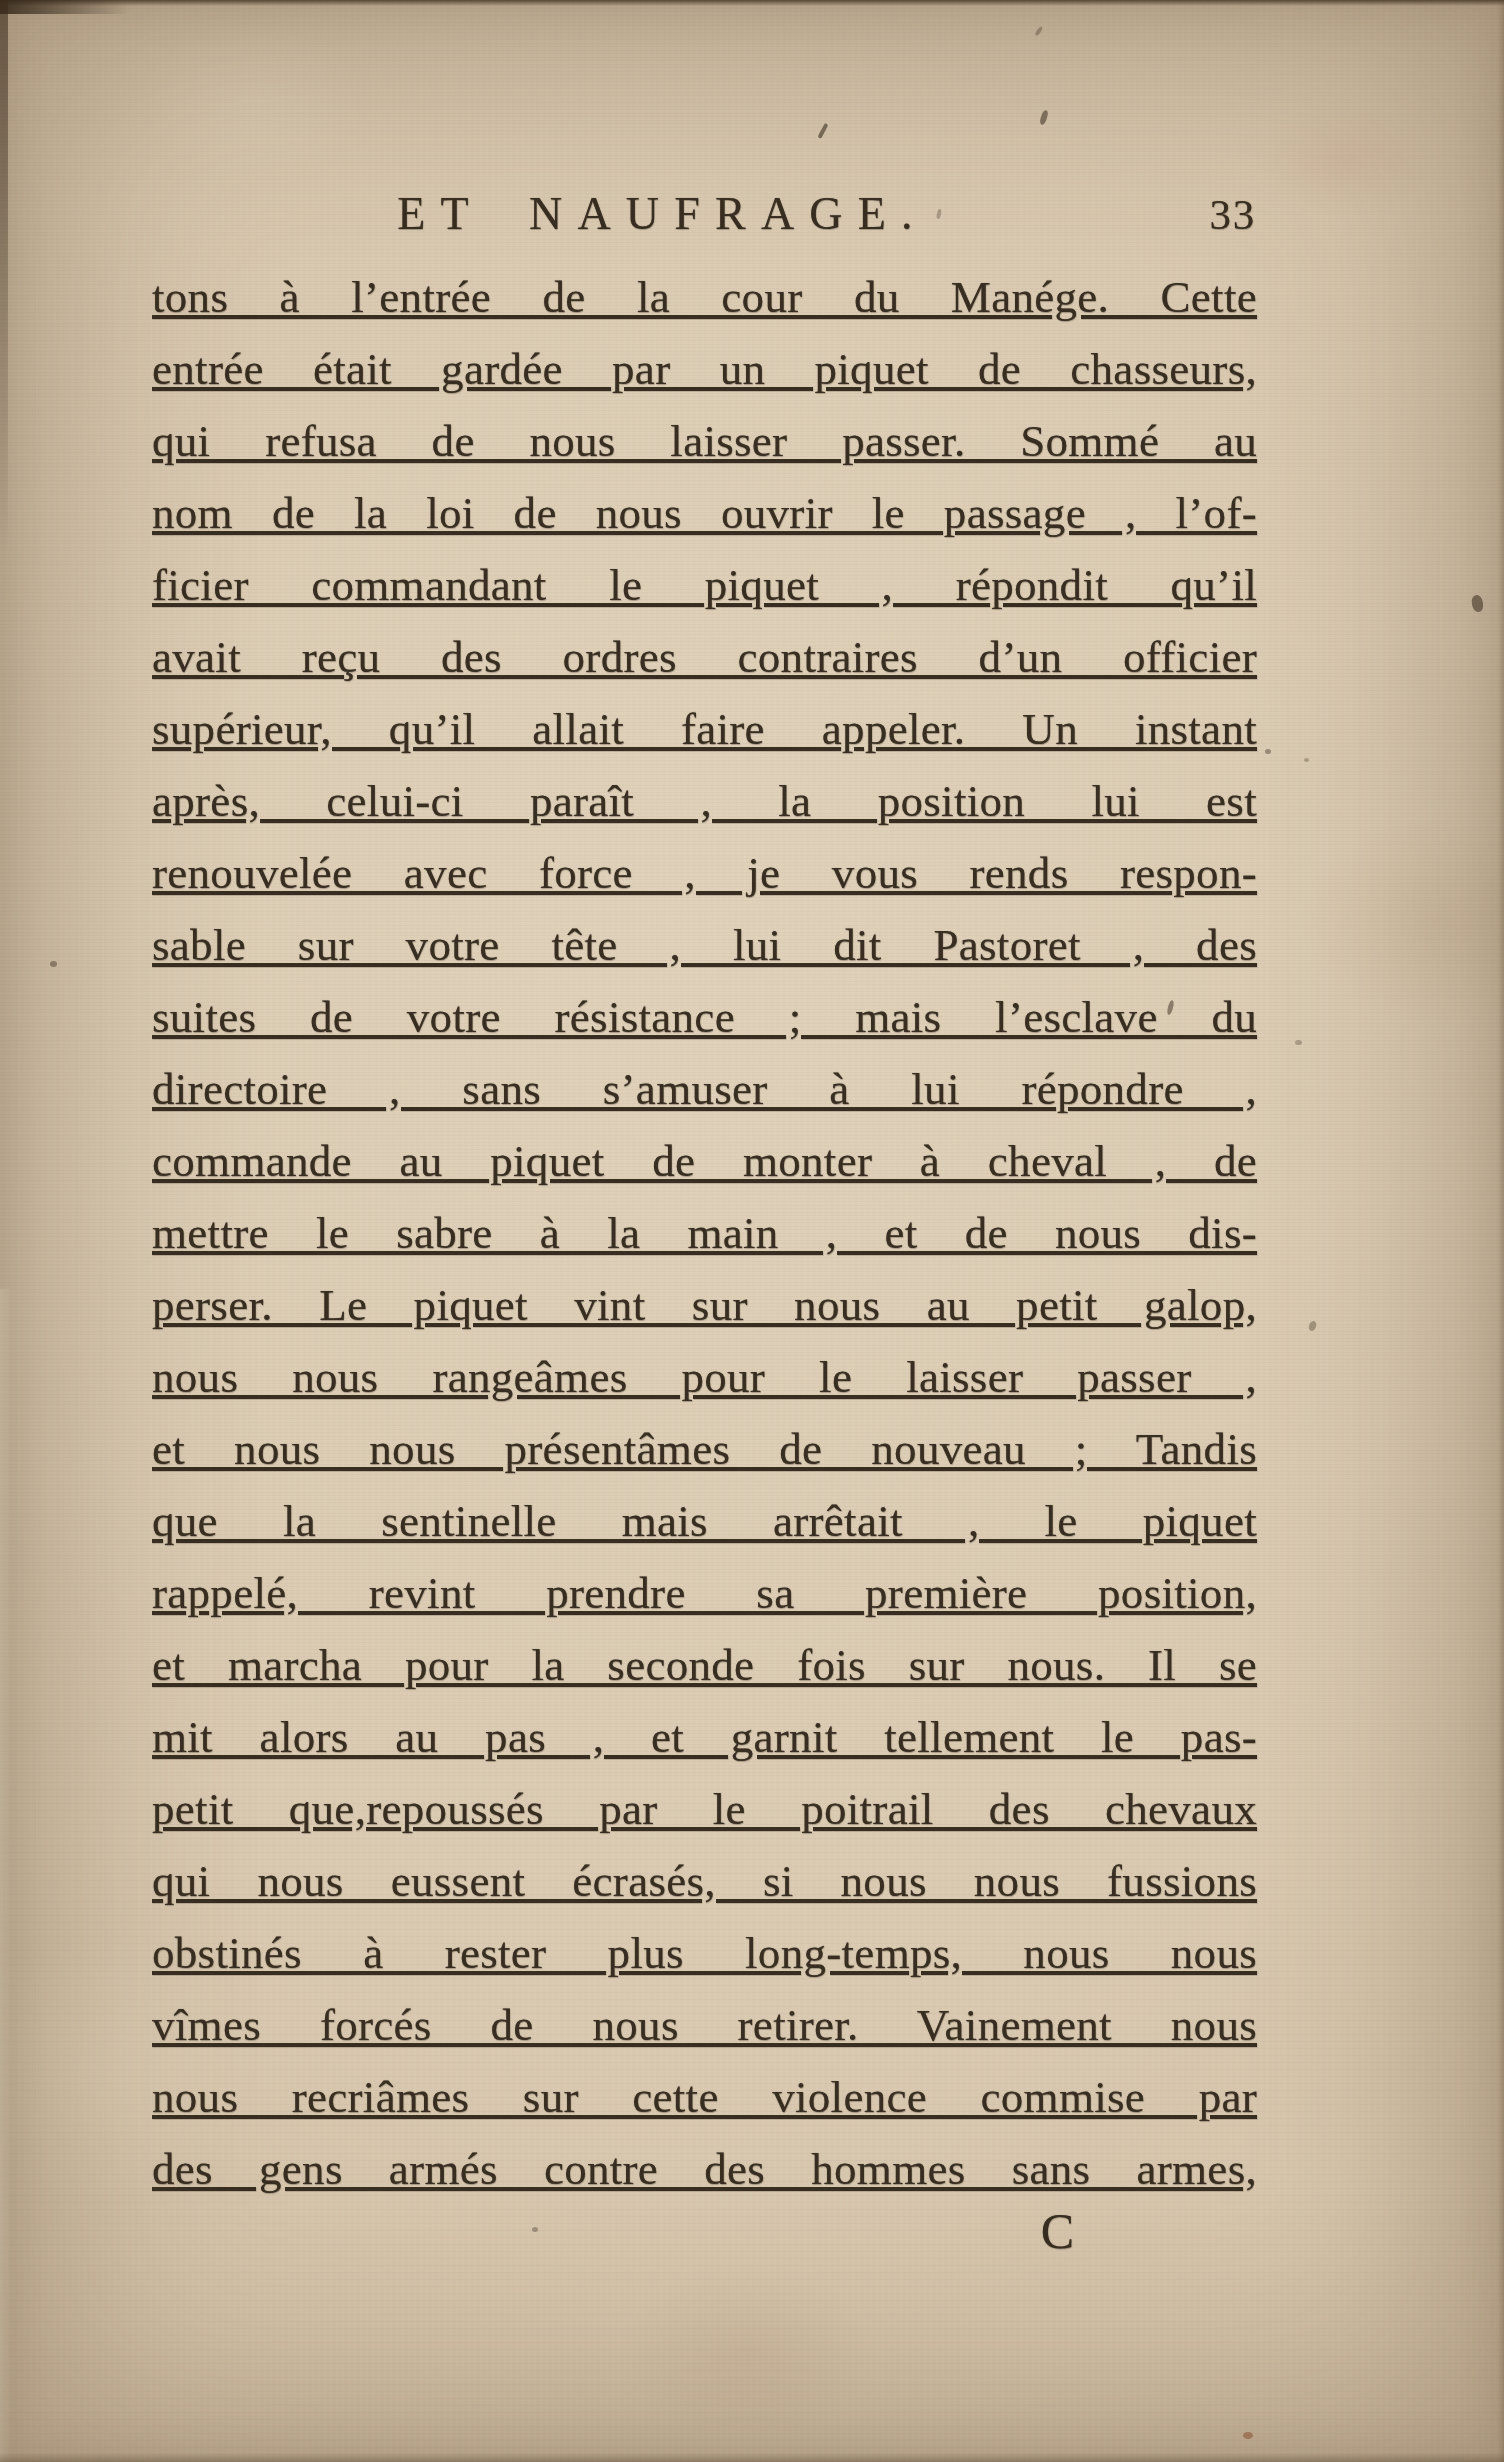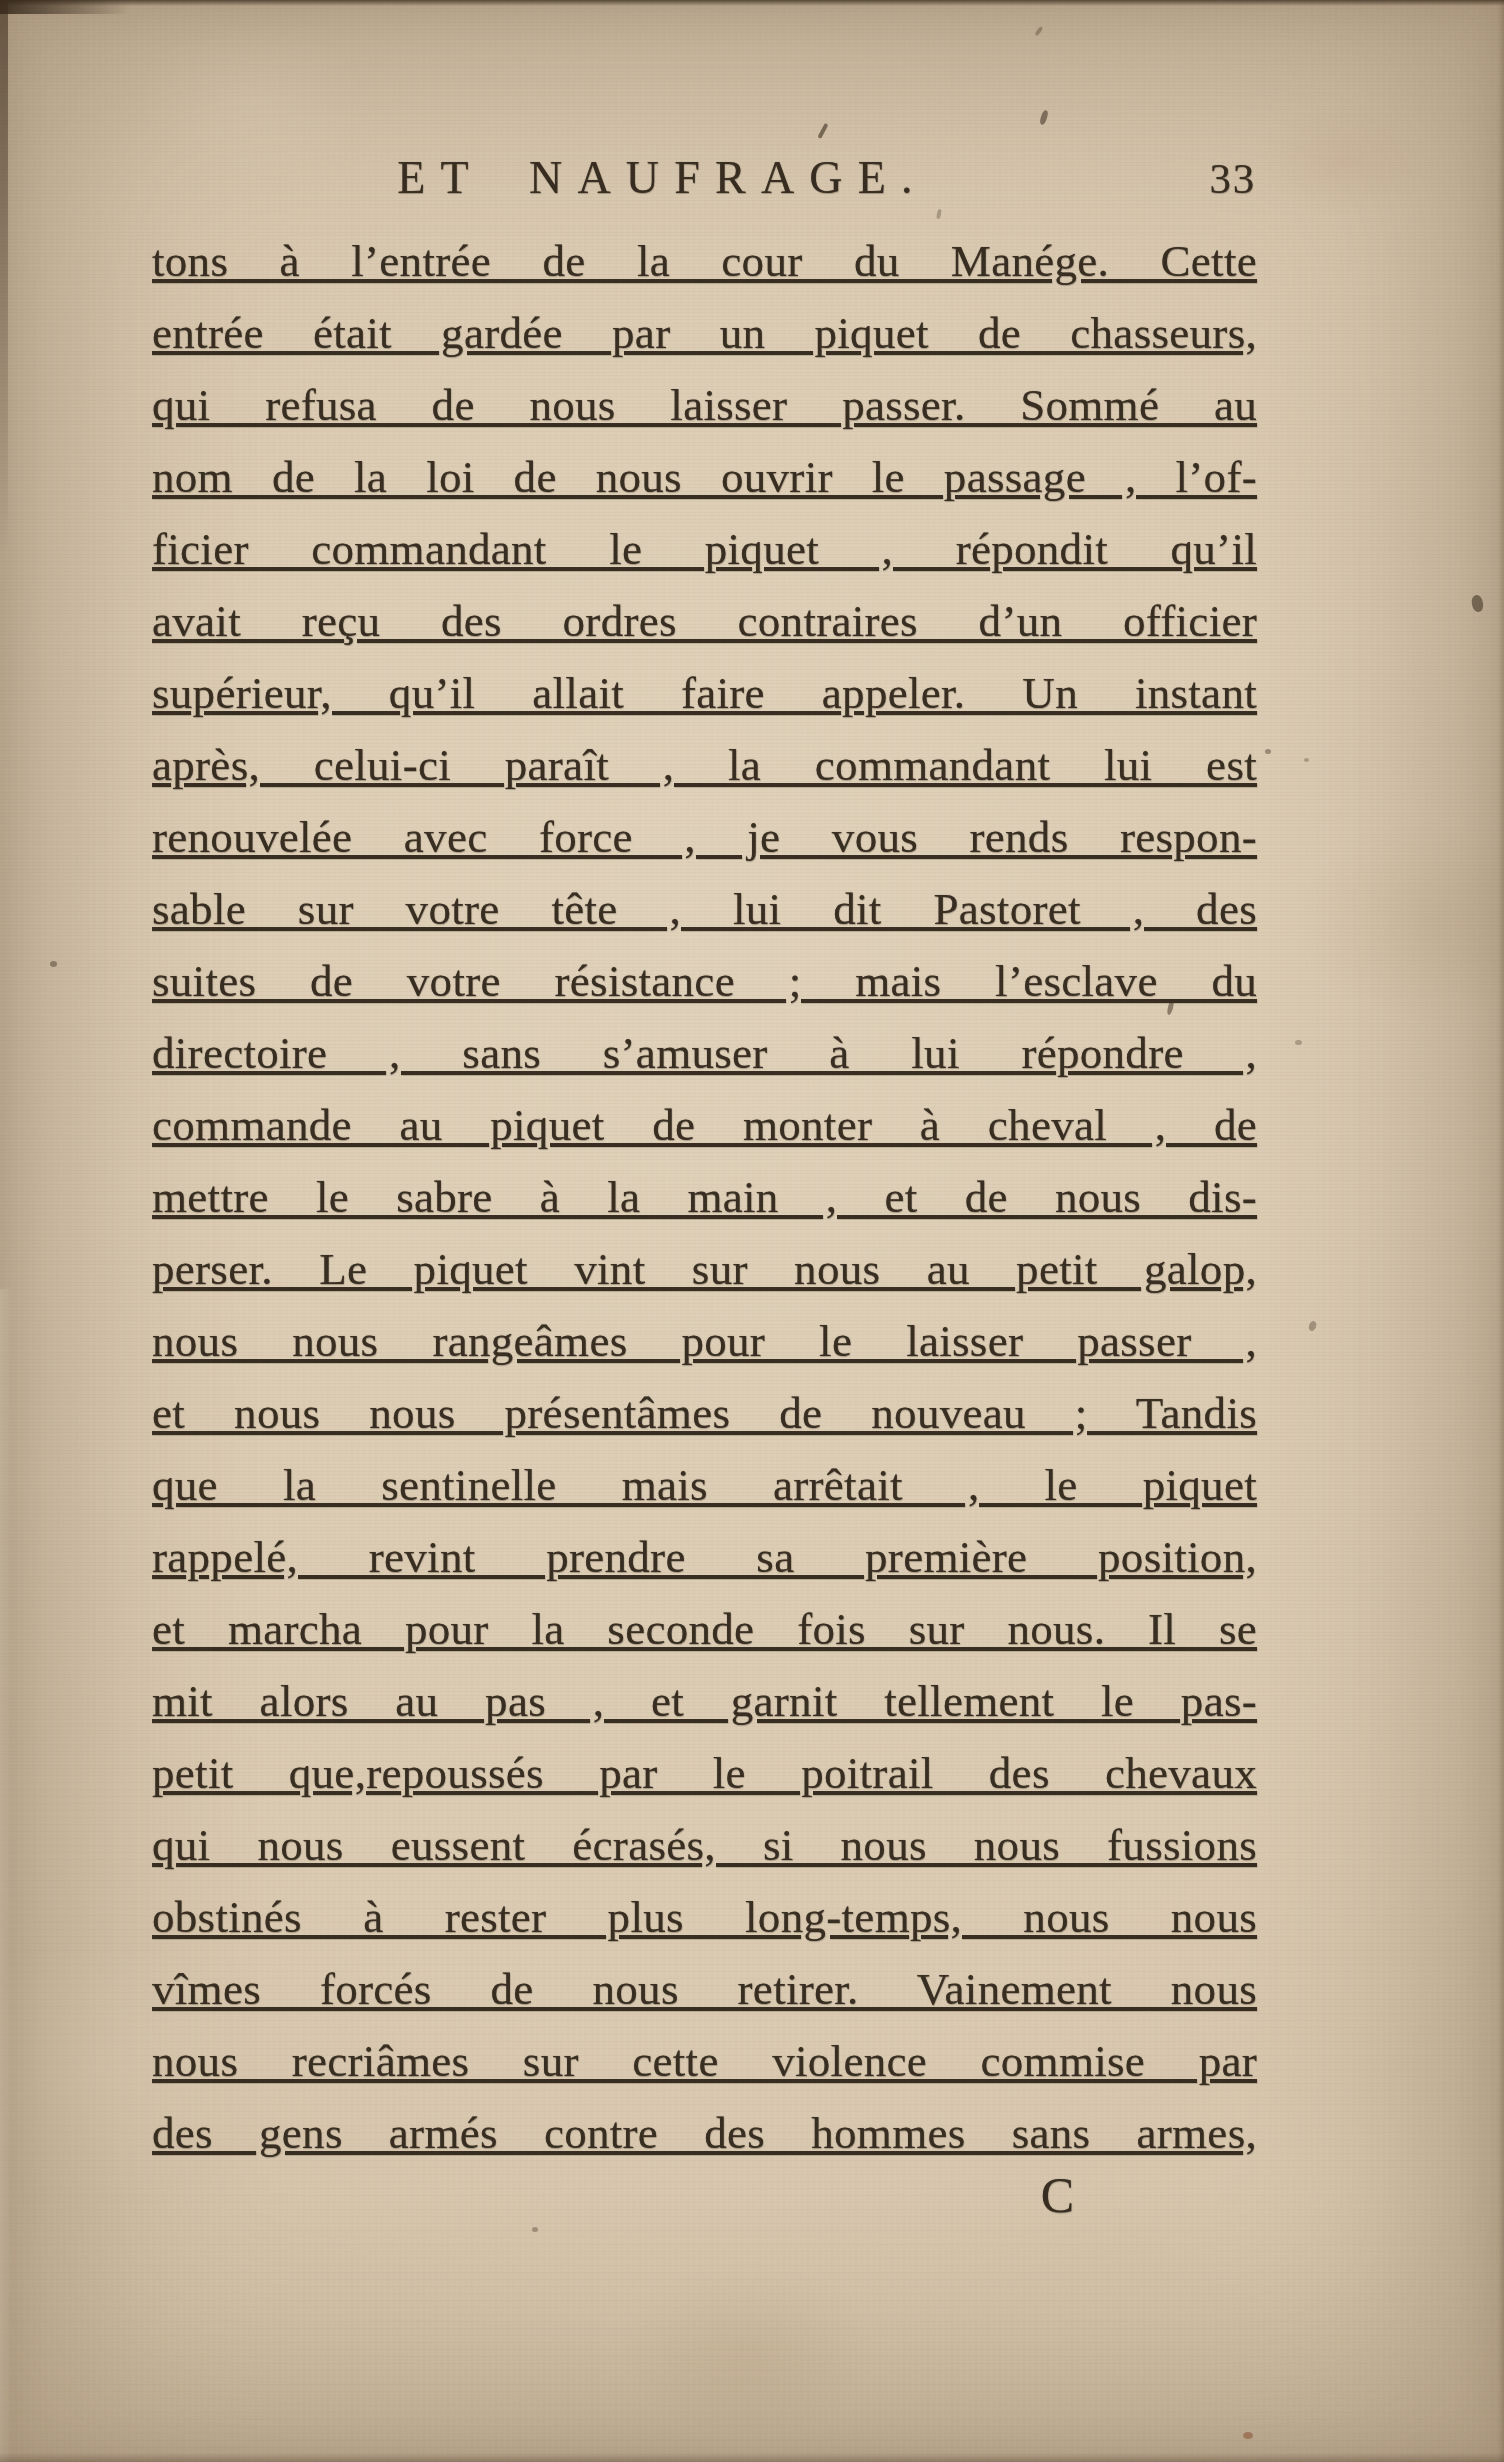--- a/index.html
+++ b/index.html
@@ -48,21 +48,21 @@
   .edge-left   { position:absolute; left:0; top:0; width:7.8px; height:556px;
                  background: linear-gradient(to bottom, rgba(42,30,19,0.6), rgba(42,30,19,0)); }
   .edge-left-light { position:absolute; left:0; bottom:0; width:12px; height:1173px;
                  background: linear-gradient(to right, rgba(242,232,208,0.55), rgba(242,232,208,0)); }
   .edge-bottom { position:absolute; left:0; bottom:0; width:100%; height:8.7px;
                  background: linear-gradient(to top, rgba(70,52,34,0.34), rgba(70,52,34,0)); }
   .edge-right  { position:absolute; right:0; top:0; width:7px; height:100%;
                  background: linear-gradient(to left, rgba(70,52,34,0.26), rgba(70,52,34,0)); }
 
   
-  .ink { color: rgba(52,42,30,0.93); text-shadow: 0 0 0.9px rgba(52,42,30,0.55), 0.5px 0.7px 0.9px rgba(52,42,30,0.28); }
+  .ink { color: rgba(52,42,30,0.93); text-shadow: 0 0 0.9px rgba(52,42,30,0.55), 0.5px 0.7px 0.9px rgba(52,42,30,0.28); margin-top: 36px; }
 
   .running-title {
     position: absolute; left: 152px; top: 146px; width: 1021px; height: 63px;
     line-height: 63px; text-align: center;
     font-size: 46px; letter-spacing: 0.33em; word-spacing: 0.42em;
   }
   .page-number {
     position: absolute; left: 1130px; top: 148px; width: 126px; height: 61px;
     line-height: 61px; text-align: right; font-size: 43px; letter-spacing: 1.7px;
   }
@@ -116,21 +116,21 @@
   <div class="page-number ink">33</div>
 
   <div class="textblock ink">
       <div class="line">tons à l’entrée de la cour du Manége. Cette</div>
       <div class="line">entrée était gardée par un piquet de chasseurs,</div>
       <div class="line">qui refusa de nous laisser passer. Sommé au</div>
       <div class="line">nom de la loi de nous ouvrir le passage , l’of-</div>
       <div class="line">ficier commandant le piquet , répondit qu’il</div>
       <div class="line">avait reçu des ordres contraires d’un officier</div>
       <div class="line">supérieur, qu’il allait faire appeler. Un instant</div>
-      <div class="line">après, celui-ci paraît , la commandant lui est</div>
+      <div class="line">après, celui-ci paraît , la position lui est</div>
       <div class="line">renouvelée avec force , je vous rends respon-</div>
       <div class="line">sable sur votre tête , lui dit Pastoret , des</div>
       <div class="line">suites de votre résistance ; mais l’esclave du</div>
       <div class="line">directoire , sans s’amuser à lui répondre ,</div>
       <div class="line">commande au piquet de monter à cheval , de</div>
       <div class="line">mettre le sabre à la main , et de nous dis-</div>
       <div class="line">perser. Le piquet vint sur nous au petit galop,</div>
       <div class="line">nous nous rangeâmes pour le laisser passer ,</div>
       <div class="line">et nous nous présentâmes de nouveau ; Tandis</div>
       <div class="line">que la sentinelle mais arrêtait , le piquet</div>

